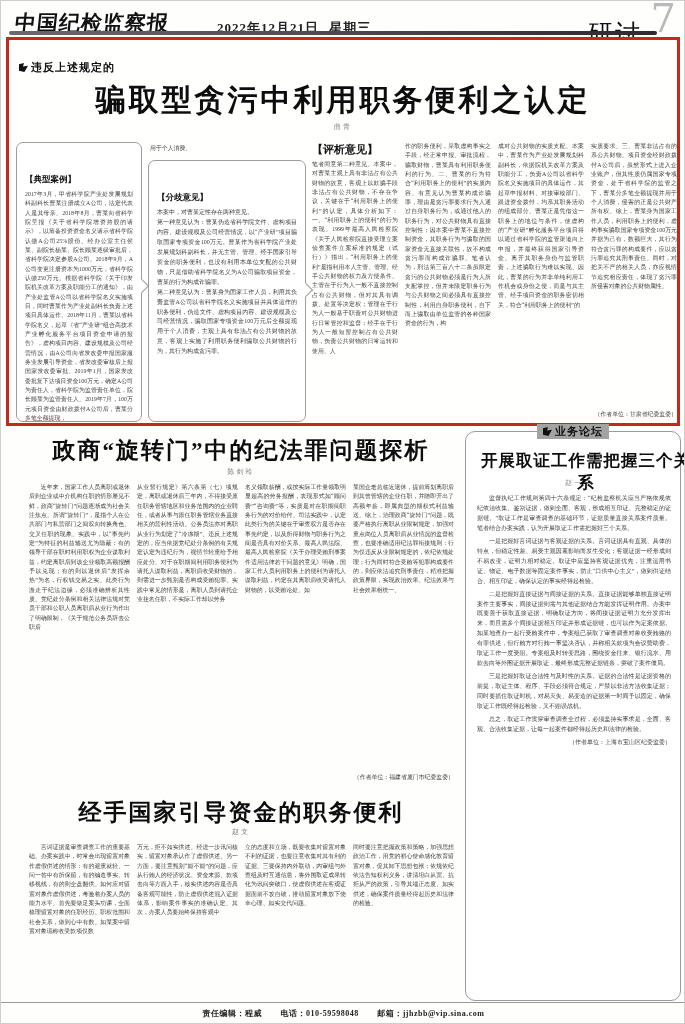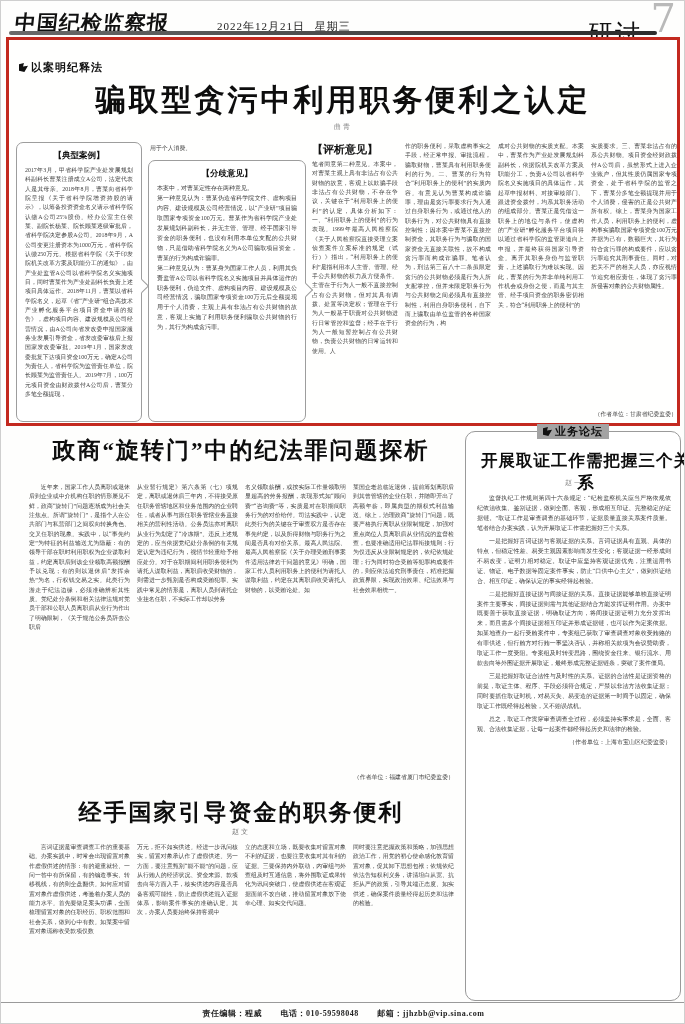--- a/index.html
+++ b/index.html
@@ -3,33 +3,33 @@
 <meta charset="utf-8">
 <style>
   html,body{margin:0;padding:0;background:#e9e9e9;}
   .page{position:absolute;top:0;left:0;width:685px;height:1024px;background:#fefefd;
         border:1px solid #cfcfcf;box-sizing:border-box;overflow:hidden;
         font-family:"Liberation Serif","DejaVu Serif",serif;color:#2e2e2e;}
   .abs{position:absolute;box-sizing:border-box;}
   
   .logo{font-weight:bold;font-size:21px;letter-spacing:1px;transform:skewX(-6deg);
         font-family:"DejaVu Serif",serif;color:#111;}
-  .date{font-size:11px;font-weight:normal;color:#222;letter-spacing:1px;}
+  .date{font-size:13px;font-weight:bold;color:#222;letter-spacing:1px;}
   .section-title{font-size:25px;color:#111;font-family:"DejaVu Serif",serif;letter-spacing:2px;}
   .page-num{font-size:40px;color:#b9b9b9;font-family:"DejaVu Serif",serif;font-weight:400;}
   .head-rule{background:linear-gradient(to right,#6a6a6a,#2c2c2c);height:3.5px;border-radius:2px;}
   
   .lead-frame{border:3px solid #c3291f;background:#fffffe;}
   .kicker{font-size:11px;font-weight:bold;color:#111;letter-spacing:1px;}
   .glyph-icon{display:inline-block;width:9px;height:9px;background:#111;margin-right:3px;
         clip-path:polygon(0 15%,55% 0,45% 40%,100% 30%,60% 100%,0 85%);vertical-align:-1px;}
   .lead-title{font-size:30px;font-weight:bold;letter-spacing:3px;text-align:center;color:#0d0d0d;}
   .byline{font-size:7px;color:#8a8a8a;text-align:center;letter-spacing:2px;}
   .case-box{border:1px solid #9d9d9d;border-radius:7px;padding:7px 8px;background:#fff;}
-  .box-head{font-size:8.5px;font-weight:bold;text-align:center;margin-bottom:4px;color:#111;}
+  .box-head{font-size:8.5px;font-weight:bold;text-align:left;margin-bottom:4px;color:#111;margin-top:24px;}
   .tiny{font-size:5.9px;line-height:1.58;text-align:justify;color:#3c3c3c;
         text-justify:inter-character;overflow:hidden;}
   .tiny2{font-size:6px;line-height:1.66;text-align:justify;color:#3c3c3c;overflow:hidden;}
   .chev{position:absolute;width:9px;height:9px;background:#fff;border-top:1px solid #9d9d9d;
         border-right:1px solid #9d9d9d;transform:rotate(45deg);}
   .col{position:absolute;top:0;overflow:hidden;}
   .col-head{font-size:11px;font-weight:bold;color:#111;margin-bottom:3px;}
   .note{text-align:right;color:#3c3c3c;}
   
   .art-title{font-size:23px;font-weight:bold;letter-spacing:2px;text-align:center;color:#0d0d0d;}
@@ -54,21 +54,21 @@
     <span>2022年12月21日</span>
     <span style="margin-left:6px;">星期三</span>
   </div>
   <div class="abs section-title" style="right:42px;top:16px;">研讨</div>
   <div class="abs page-num" style="right:8px;top:-6px;">7</div>
   <div class="abs head-rule" style="left:8px;top:30px;width:648px;"></div>
 
   <div class="abs lead-frame" style="left:5px;top:36px;width:674px;height:389px;">
 
     <div class="abs kicker" style="left:10px;top:20px;">
-      <span class="glyph-icon"></span><span>以案明纪释法</span>
+      <span class="glyph-icon"></span><span>违反上述规定的</span>
     </div>
 
     <div class="abs byline" style="left:0;top:82px;width:668px;">曲青</div>
     <div class="abs lead-title" style="left:0;top:40px;width:668px;">骗取型贪污中利用职务便利之认定</div>
 
     <div class="abs case-box" style="left:7px;top:102px;width:126px;height:280px;">
       <div class="box-head">【典型案例】</div>
       <div class="tiny" style="height:248px;">2017年3月，甲省科学院产业处发展规划科副科长曹某注册成立A公司，法定代表人是其母亲。2018年8月，曹某向省科学院呈报《关于省科学院增资持股的请示》，以筹备投资资金名义请示省科学院认缴A公司25%股份。经办公室主任侯某、副院长杨某、院长顾某逐级审批后，省科学院决定参股A公司。2018年9月，A公司变更注册资本为1000万元，省科学院认缴250万元。根据省科学院《关于印发院机关改革方案及职能分工的通知》，由产业处监管A公司以省科学院名义实施项目，同时曹某作为产业处副科长负责上述项目具体运作。2018年11月，曹某以省科学院名义，起草《省“产业研”组合高技术产业孵化服务平台项目资金申请的报告》，虚构项目内容、建设规模及公司经营情况，由A公司向省发改委申报国家服务业发展引导资金，省发改委审核后上报国家发改委审批。2019年1月，国家发改委批复下达项目资金100万元，确定A公司为责任人，省科学院为监管责任单位，院长顾某为监管责任人。2019年7月，100万元项目资金由财政拨付A公司后，曹某分多笔全额提现，</div>
       <div class="chev" style="right:-6px;top:138px;"></div>
     </div>
@@ -94,20 +94,21 @@
         <div class="tiny" style="height:282px;">成对公共财物的实质支配。本案中，曹某作为产业处发展规划科副科长，依据院机关改革方案及职能分工，负责A公司以省科学院名义实施项目的具体运作，其起草申报材料、对接审核部门、跟进资金拨付，均系其职务活动的组成部分。曹某正是凭借这一职务上的地位与条件，使虚构的“产业研”孵化服务平台项目得以通过省科学院的监管渠道向上申报，并最终获得国家引导资金。离开其职务身份与监管职责，上述骗取行为难以实现。因此，曹某的行为并非单纯利用工作机会或身份之便，而是与其主管、经手项目资金的职务密切相关，符合“利用职务上的便利”的</div>
       </div>
       <div class="col" style="left:279px;width:86px;height:282px;">
         <div class="tiny" style="height:268px;">实质要求。三、曹某非法占有的系公共财物。项目资金经财政拨付A公司后，虽然形式上进入企业账户，但其性质仍属国家专项资金，处于省科学院的监管之下，曹某分多笔全额提现并用于个人消费，侵害的正是公共财产所有权。综上，曹某身为国家工作人员，利用职务上的便利，虚构事实骗取国家专项资金100万元并据为己有，数额巨大，其行为符合贪污罪的构成要件，应以贪污罪追究其刑事责任。同时，对把关不严的相关人员，亦应视情节追究相应责任，体现了贪污罪所侵害对象的公共财物属性。</div>
         <div class="tiny note">（作者单位：甘肃省纪委监委）</div>
       </div>
     </div>
   </div>
 
   <div class="abs art-title" style="left:20px;top:434px;width:440px;">政商“旋转门”中的纪法罪问题探析</div>
+  <div class="abs art-author" style="left:20px;top:466px;width:440px;">陈剑玲</div>
   <div class="abs" style="left:28px;top:482px;width:430px;height:306px;">
     <div class="col" style="left:0;width:101px;height:306px;">
       <div class="tiny" style="height:306px;text-indent:2em;">近年来，国家工作人员离职或退休后到企业或中介机构任职的情形屡见不鲜，政商“旋转门”问题逐渐成为社会关注焦点。所谓“旋转门”，是指个人在公共部门与私营部门之间双向转换角色、交叉任职的现象。实践中，以“事先约定”为特征的利益输送尤为隐蔽：有的领导干部在职时利用职权为企业谋取利益，约定离职后到该企业领取高额报酬予以兑现；有的则以退休后“发挥余热”为名，行权钱交易之实。此类行为游走于纪法边缘，必须准确辨析其性质。党纪处分条例和相关法律法规对党员干部和公职人员离职后从业行为作出了明确限制，《关于规范公务员辞去公职后</div>
     </div>
     <div class="col" style="left:108px;width:101px;height:306px;">
       <div class="tiny" style="height:306px;">从业暂行规定》第六条第（七）项规定，离职或退休后三年内，不得接受原任职务管辖地区和业务范围内的企业聘任，或者从事与原任职务管辖业务直接相关的营利性活动。公务员法亦对离职从业行为划定了“冷冻期”。违反上述规定的，应当依据党纪处分条例的有关规定认定为违纪行为，视情节轻重给予相应处分。对于在职期间利用职务便利为请托人谋取利益，离职后收受财物的，则需进一步甄别是否构成受贿犯罪。实践中常见的情形是，离职人员到请托企业挂名任职，不实际工作却以劳务</div>
     </div>
     <div class="col" style="left:216px;width:101px;height:306px;">
       <div class="tiny" style="height:306px;">名义领取薪酬，或按实际工作量领取明显超高的劳务报酬，表现形式如“顾问费”“咨询费”等，实质是对在职期间职务行为的对价给付。司法实践中，认定此类行为的关键在于审查双方是否存在事先约定，以及所得财物与职务行为之间是否具有对价关系。最高人民法院、最高人民检察院《关于办理受贿刑事案件适用法律若干问题的意见》明确，国家工作人员利用职务上的便利为请托人谋取利益，约定在其离职后收受请托人财物的，以受贿论处。如</div>
     </div>

